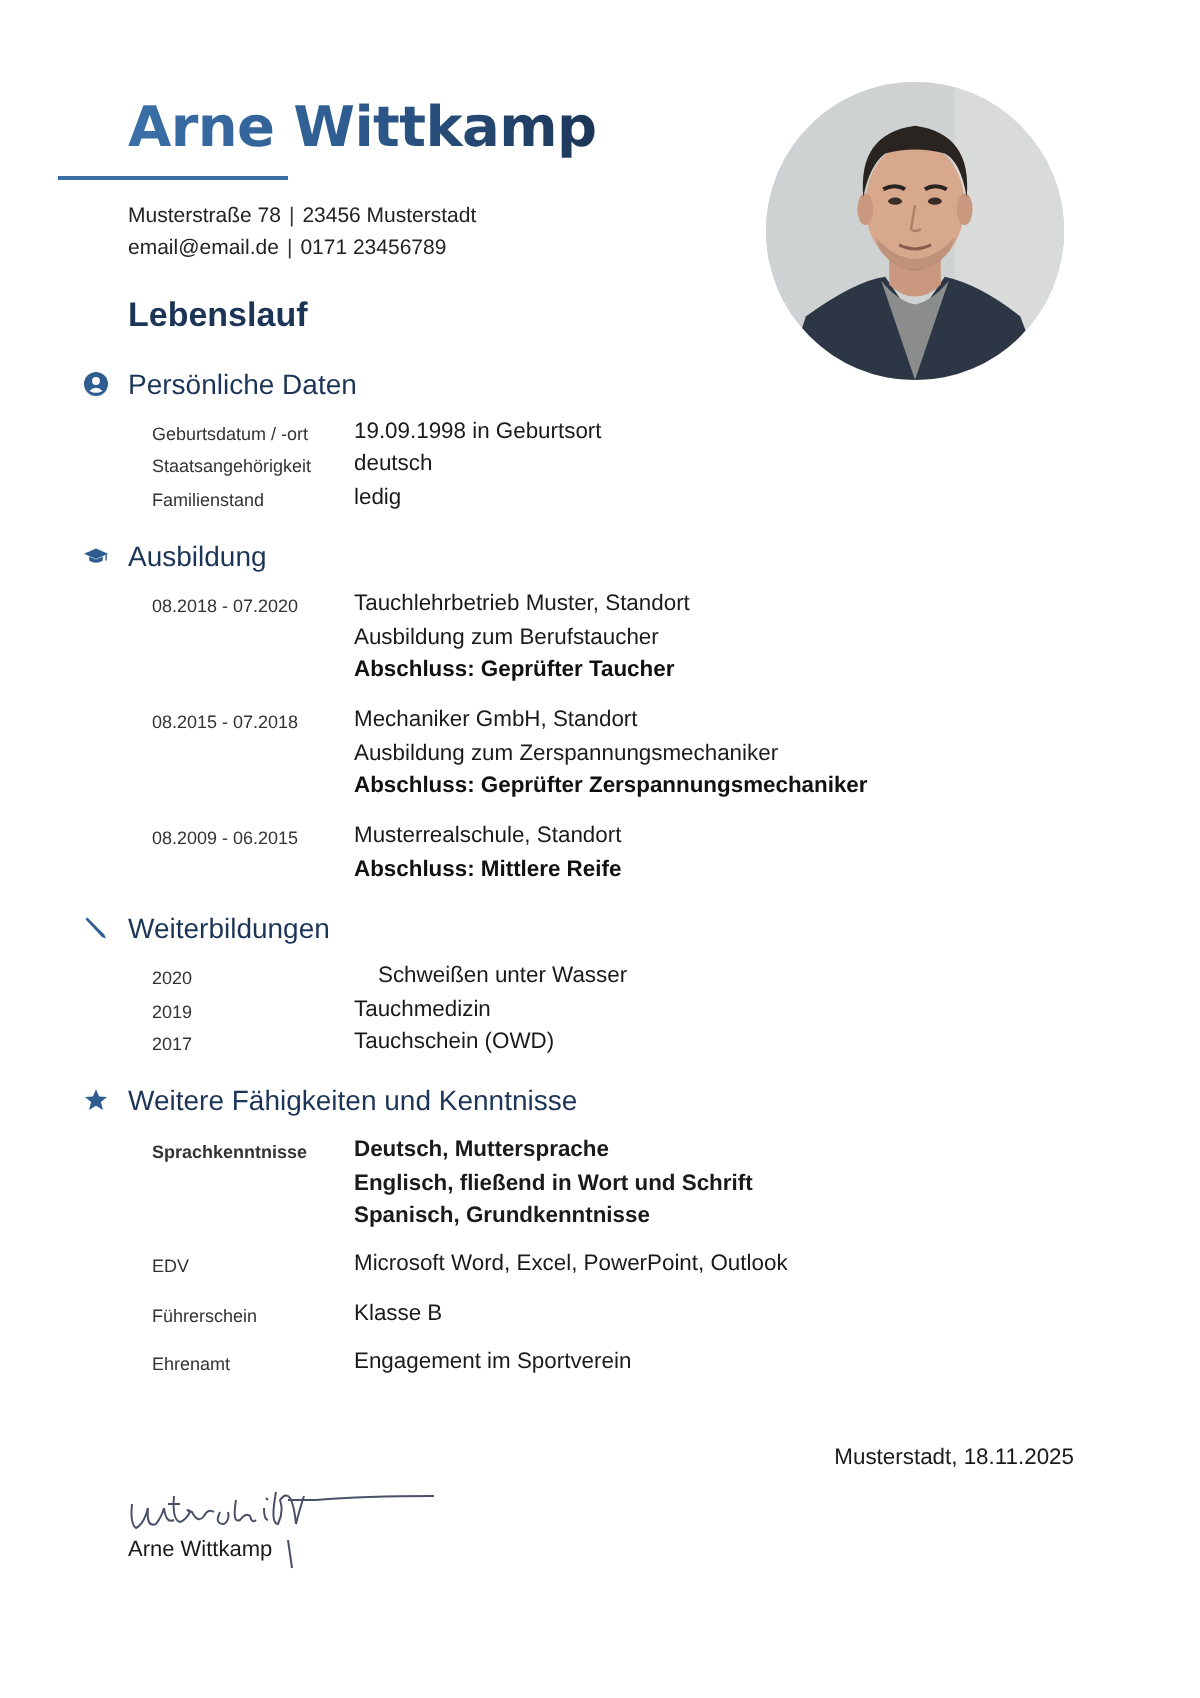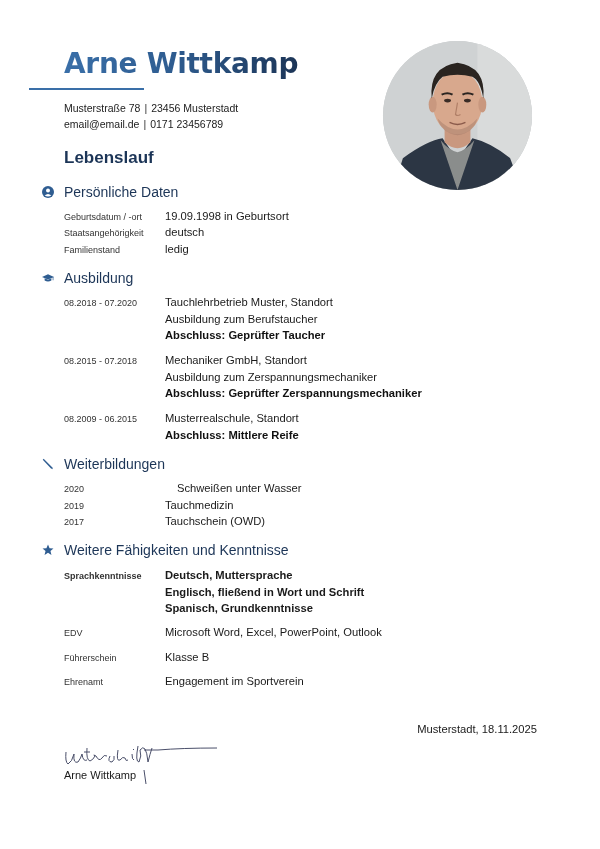--- a/index.html
+++ b/index.html
@@ -33,21 +33,21 @@
   .title {
     position: absolute; left: 64px; top: 148px;
     font-size: 17px; font-weight: bold; color: #1c3557;
   }
 
   .section-head { position: absolute; left: 42px; display: flex; align-items: center; }
   .section-head .icon { width: 12px; height: 12px; display: inline-flex; align-items: center; justify-content: center; margin-right: 10px; }
   .section-head .icon svg { width: 12px; height: 12px; fill: #2f5d91; }
   .section-head .label { font-size: 14px; color: #1c3557; }
 
-  .row { position: absolute; left: 64px; display: flex; }
+  .row { position: absolute; left: 76px; display: flex; }
   .row .key { width: 101px; font-size: 9px; color: #333; line-height: 16.5px; padding-top: 1px; }
   .row .vals { font-size: 11.2px; color: #1a1a1a; line-height: 16.5px; }
   .row .vals .strong { font-weight: bold; color: #111; }
 
   .place-date { position: absolute; right: 63px; top: 723px; font-size: 11.2px; color: #1a1a1a; }
 
   .signature { position: absolute; left: 62px; top: 740px; width: 160px; height: 45px; }
   .sig-name { position: absolute; left: 64px; top: 769px; font-size: 11px; color: #1a1a1a; }
 </style>
 </head>

